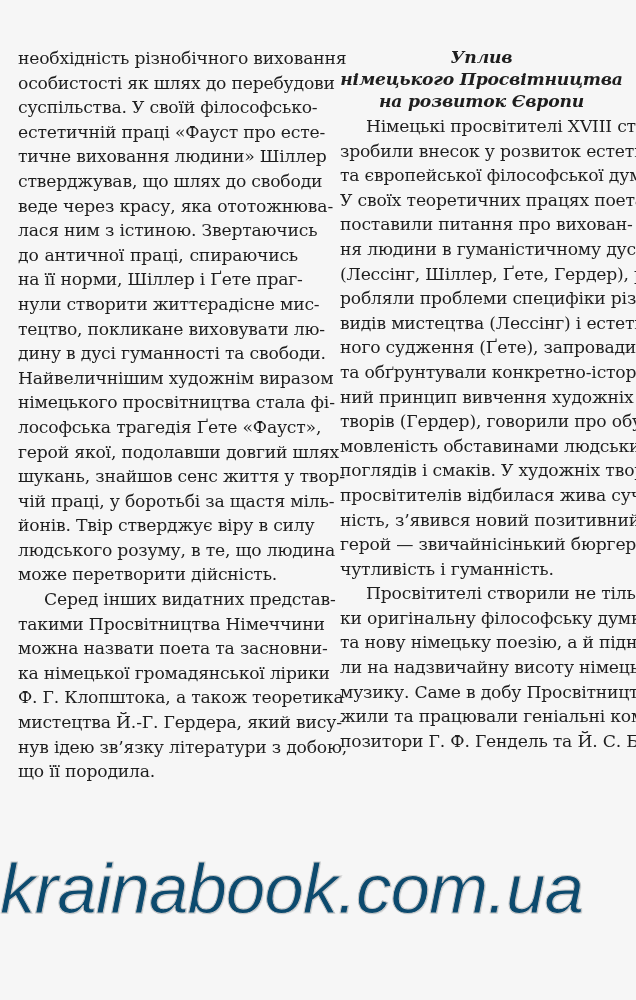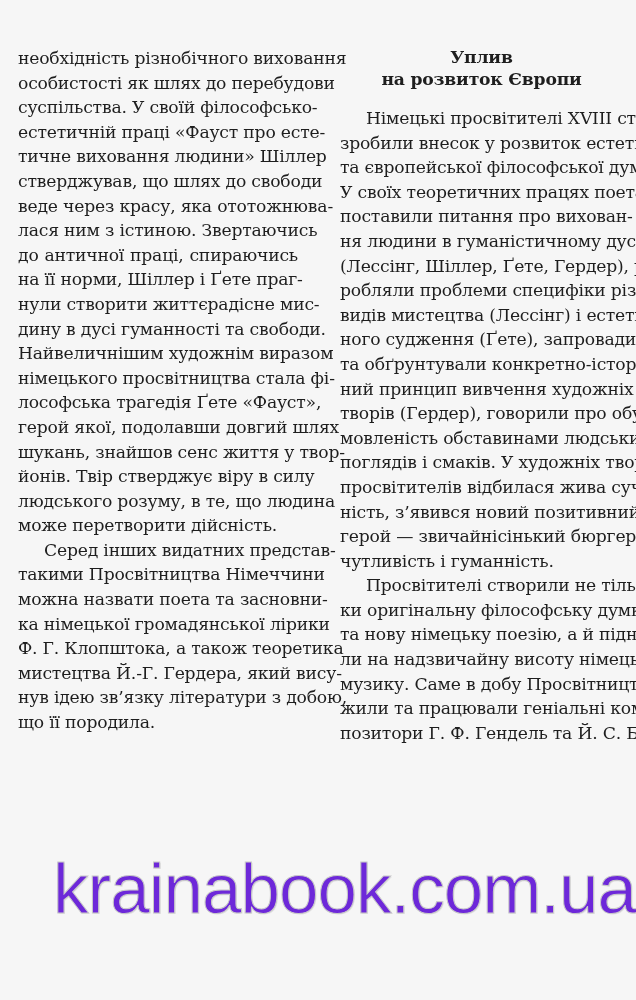--- a/index.html
+++ b/index.html
@@ -18,68 +18,72 @@
   .col-right { left: 340px; width: 283px; }
   .line {
     display: block; white-space: nowrap;
     text-align: justify; text-align-last: justify;
     height: 24.6px; overflow: visible;
   }
   .line.last { text-align-last: left; }
   .line.indent { padding-left: 26px; }
   .title { font-weight: bold; text-align: center; font-size: 17.2px; line-height: 22px; }
   .title .tl { display: block; white-space: nowrap; }
-  .title-block { margin-bottom: 16px; }
+  .title-block { margin-bottom: 2px; font-style: italic; }
   .watermark {
     position: absolute; left: 0; width: 636px; top: 848px;
-    text-align: right;
+    text-align: left;
     font-family: "Liberation Sans", "DejaVu Sans", sans-serif;
     font-size: 71px; letter-spacing: -1px;
-    color: #6d28d9;
+    color: #0c4a6e;
     -webkit-text-stroke: 1px #c9c9c9;
     text-shadow: 1px 1px 0 #e2e2e2;
+    font-style: italic;
   }
 </style>
 </head>
 <body>
 
 <div class="col col-left" id="left-col">
     <span class="line">необхідність різнобічного виховання</span>
     <span class="line">особистості як шлях до перебудови</span>
     <span class="line">суспільства. У своїй філософсько-</span>
     <span class="line">естетичній праці «Фауст про есте-</span>
     <span class="line">тичне виховання людини» Шіллер</span>
     <span class="line">стверджував, що шлях до свободи</span>
     <span class="line">веде через красу, яка ототожнюва-</span>
     <span class="line">лася ним з істиною. Звертаючись</span>
     <span class="line">до античної праці, спираючись</span>
     <span class="line">на її норми, Шіллер і Ґете праг-</span>
     <span class="line">нули створити життєрадісне мис-</span>
+    <span class="line">тецтво, покликане виховувати лю-</span>
     <span class="line">дину в дусі гуманності та свободи.</span>
     <span class="line">Найвеличнішим художнім виразом</span>
     <span class="line">німецького просвітництва стала фі-</span>
     <span class="line">лософська трагедія Ґете «Фауст»,</span>
     <span class="line">герой якої, подолавши довгий шлях</span>
     <span class="line">шукань, знайшов сенс життя у твор-</span>
+    <span class="line">чій праці, у боротьбі за щастя міль-</span>
     <span class="line">йонів. Твір стверджує віру в силу</span>
     <span class="line">людського розуму, в те, що людина</span>
     <span class="line last">може перетворити дійсність.</span>
     <span class="line indent">Серед інших видатних представ-</span>
     <span class="line">такими Просвітництва Німеччини</span>
     <span class="line">можна назвати поета та засновни-</span>
     <span class="line">ка німецької громадянської лірики</span>
     <span class="line">Ф. Г. Клопштока, а також теоретика</span>
     <span class="line">мистецтва Й.-Г. Гердера, який вису-</span>
     <span class="line">нув ідею зв’язку літератури з добою,</span>
     <span class="line last">що її породила.</span>
   </div>
 
 <div class="col col-right">
   <div class="title title-block">
     <span class="tl">Уплив</span>
+    <span class="tl">німецького Просвітництва</span>
     <span class="tl">на розвиток Європи</span>
   </div>
   <div id="right-col">
       <span class="line indent">Німецькі просвітителі XVIII ст.</span>
       <span class="line">зробили внесок у розвиток естетики</span>
       <span class="line">та європейської філософської думки.</span>
       <span class="line">У своїх теоретичних працях поета</span>
       <span class="line">поставили питання про вихован-</span>
       <span class="line">ня людини в гуманістичному дусі</span>
       <span class="line">(Лессінг, Шіллер, Ґете, Гердер), роз-</span>

